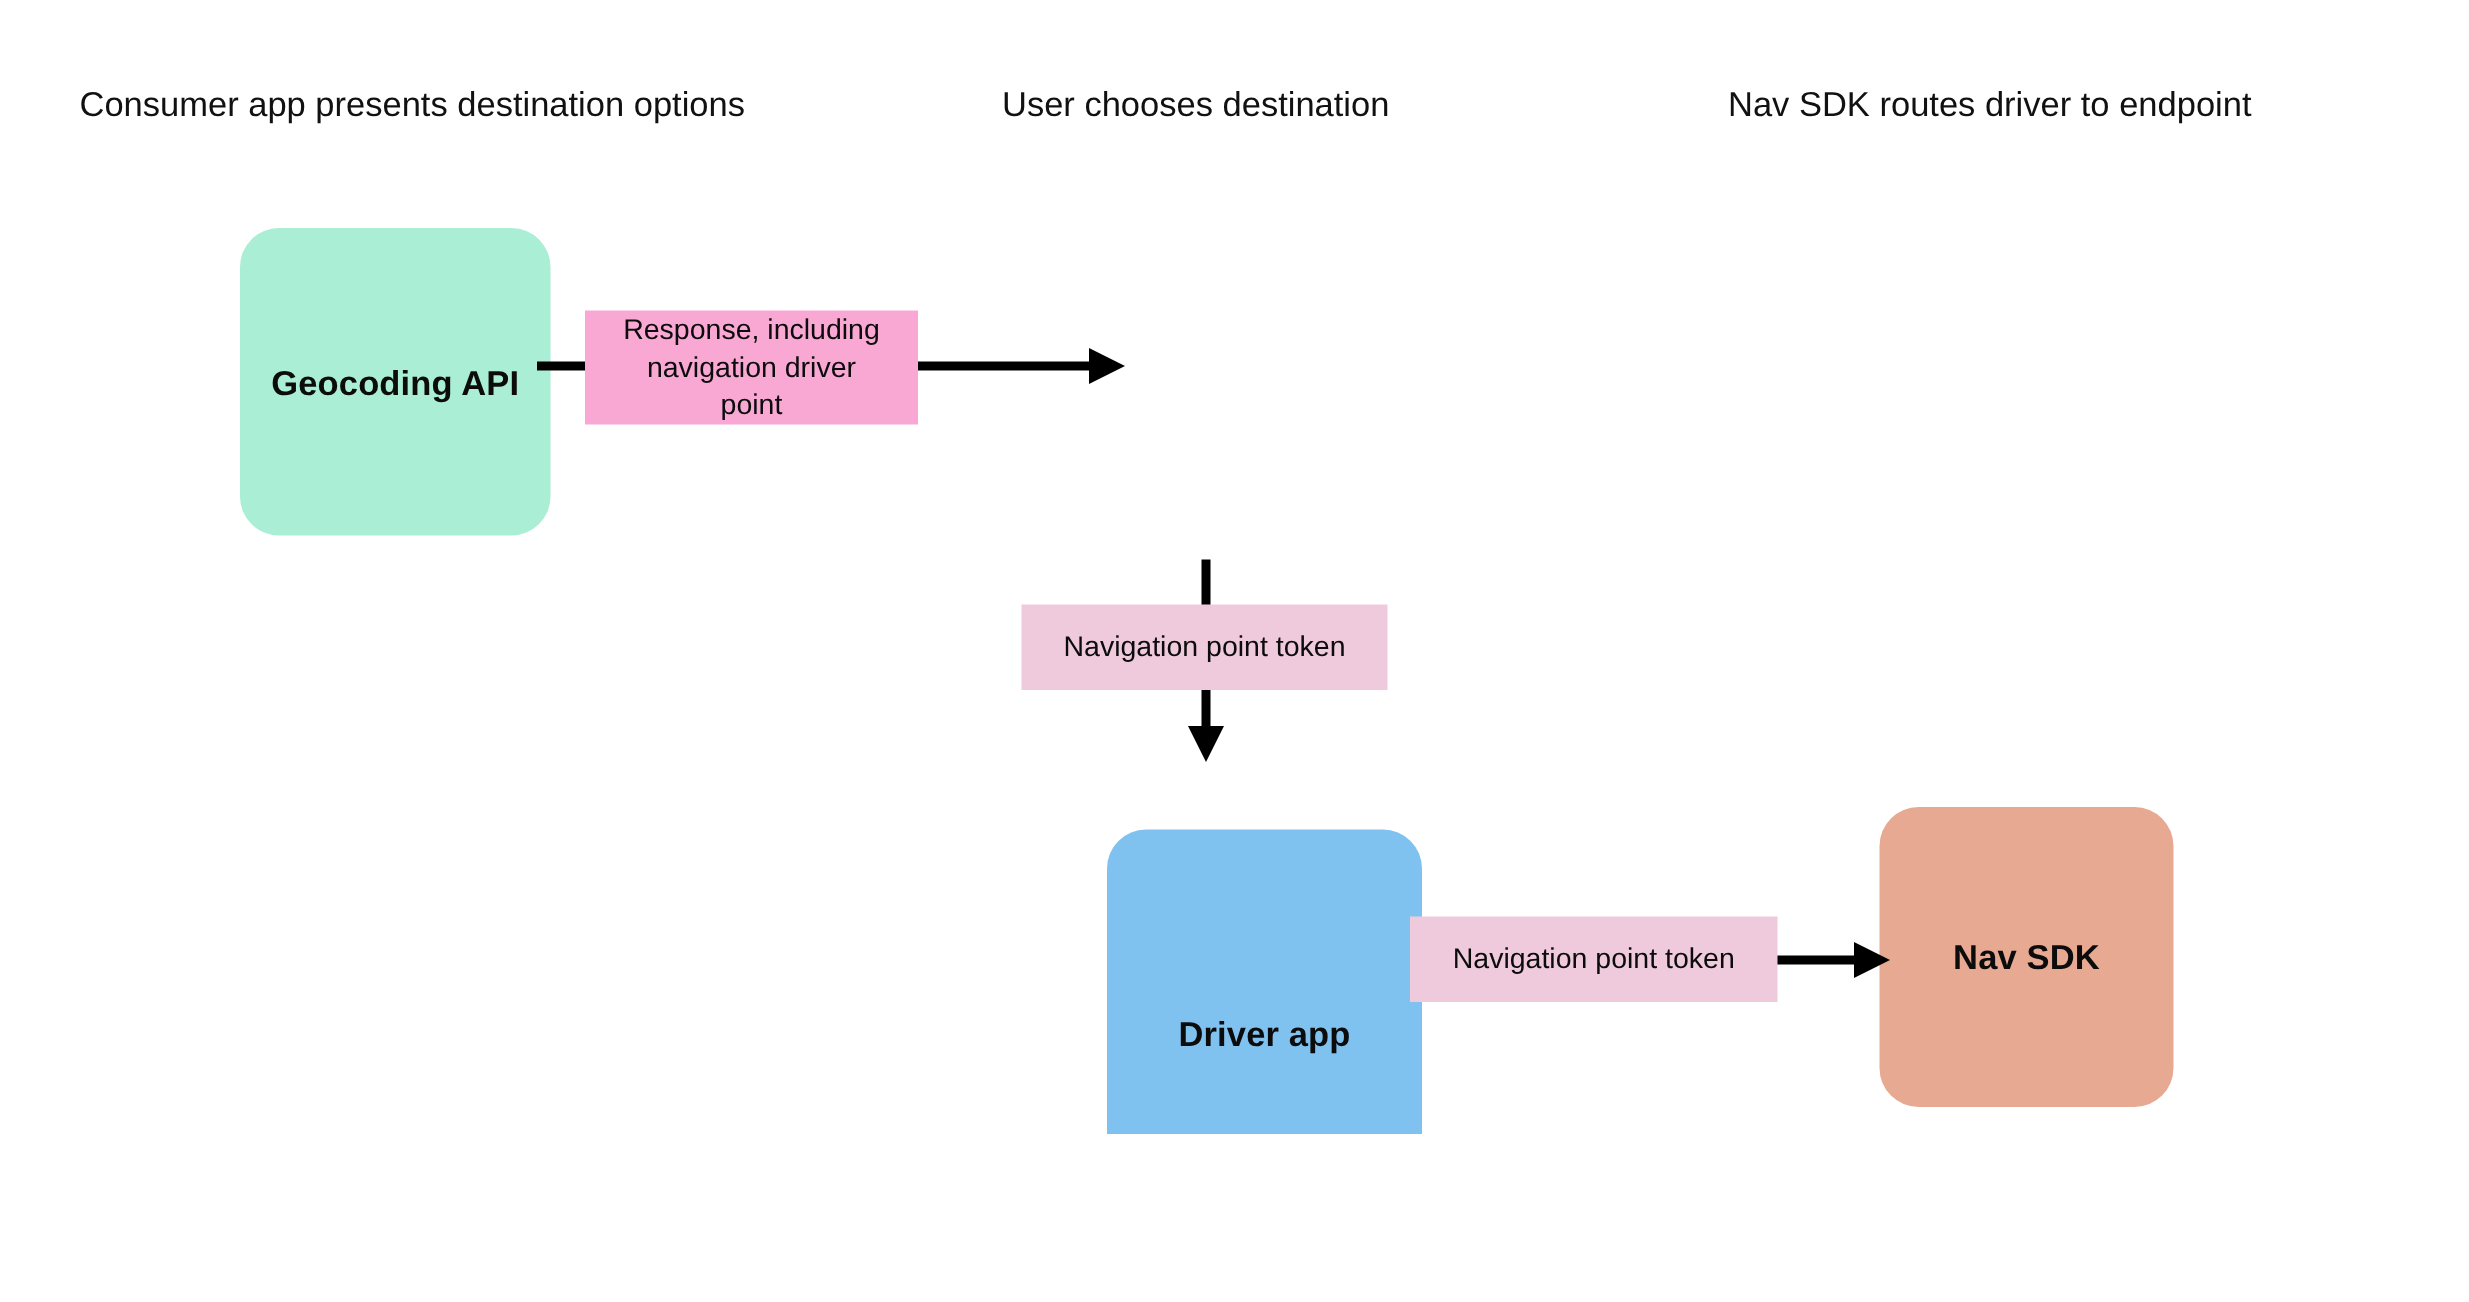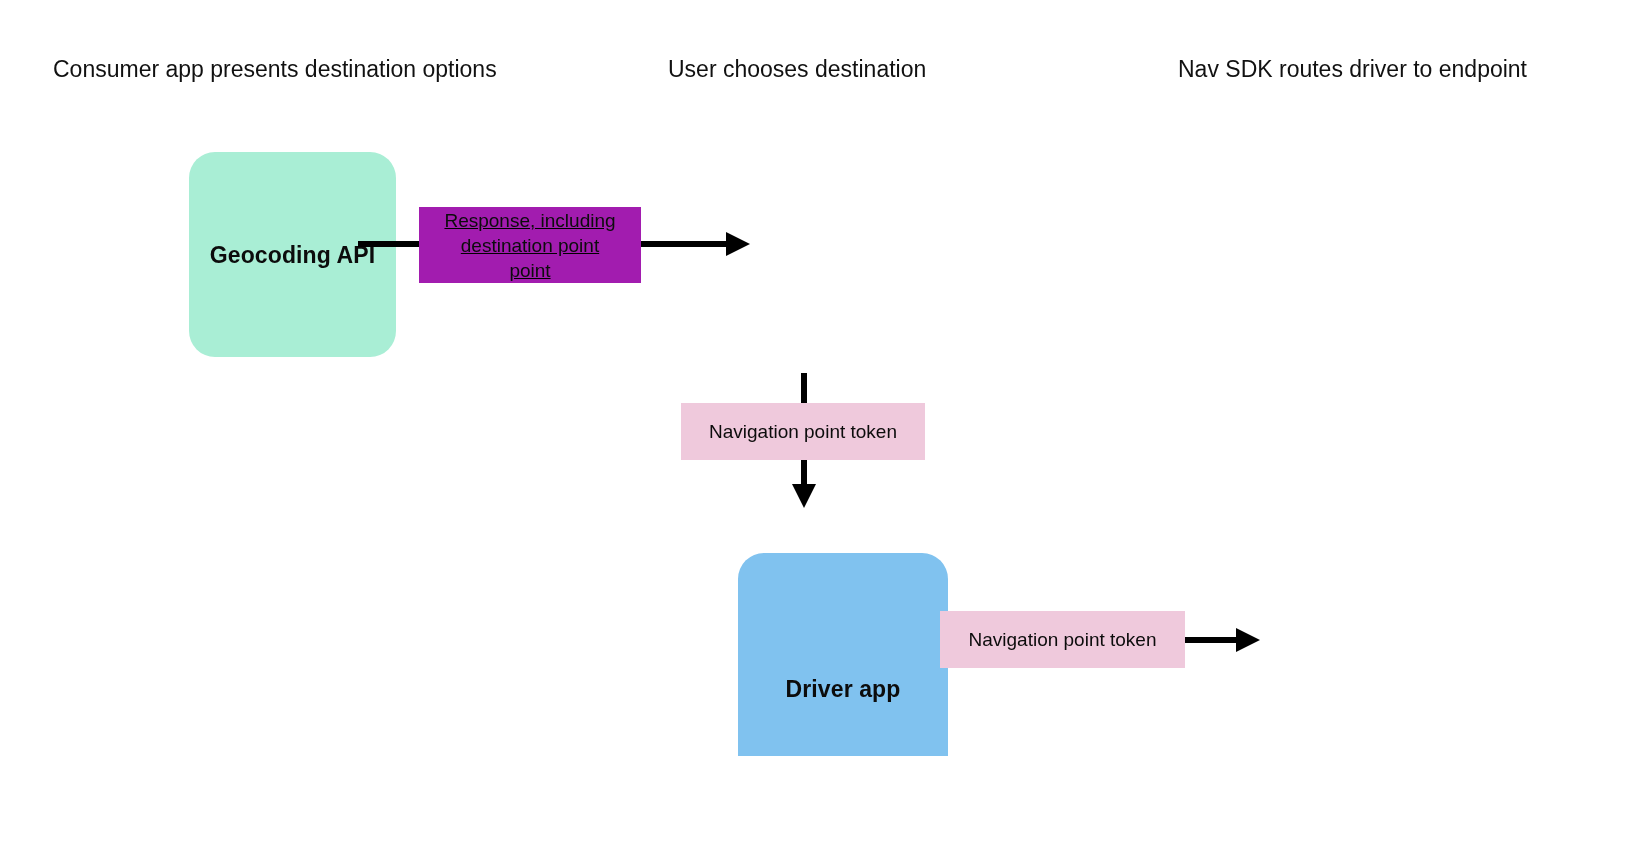--- a/index.html
+++ b/index.html
@@ -77,21 +77,21 @@
 </style>
 </head>
 <body>
 
 <div id="canvas">
 
   <div class="col-header" style="left:53px; top:55px;">Consumer app presents destination options</div>
 
   <div class="col-header" style="left:668px; top:55px;text-align:center;">User chooses destination</div>
 
-  <div class="col-header" style="left:1152px; top:55px;margin-left:26px;">Nav SDK routes driver to endpoint</div>
+  <div class="col-header" style="left:1152px; top:55px;">Nav SDK routes driver to endpoint</div>
 
   <div class="edge" style="left:358px; top:228px; width:392px; height:32px;">
     <svg width="392" height="32" viewBox="0 0 392 32" xmlns="http://www.w3.org/2000/svg">
       <line x1="0" y1="16" x2="374" y2="16" stroke="#000000" stroke-width="6"></line>
       <polygon points="392,16 368,4 368,28" fill="#000000"></polygon>
     </svg>
   </div>
 
   <div class="edge" style="left:788px; top:373px; width:32px; height:135px;">
     <svg width="32" height="135" viewBox="0 0 32 135" xmlns="http://www.w3.org/2000/svg">
@@ -100,34 +100,37 @@
     </svg>
   </div>
 
   <div class="edge" style="left:940px; top:624px; width:320px; height:32px;">
     <svg width="320" height="32" viewBox="0 0 320 32" xmlns="http://www.w3.org/2000/svg">
       <line x1="0" y1="16" x2="302" y2="16" stroke="#000000" stroke-width="6"></line>
       <polygon points="320,16 296,4 296,28" fill="#000000"></polygon>
     </svg>
   </div>
 
-  <div class="node" style="left:189px; top:152px; width:207px; height:205px; background:#a9eed5;">
+  <div class="node" style="left:160px; top:152px; width:207px; height:205px; background:#a9eed5;">
     <span class="node-label">Geocoding API</span>
   </div>
 
 
   <div class="node" style="left:738px; top:505px; width:210px; height:272px; background:#80c2ef;margin-top:48px;">
     <span class="node-label">Driver app</span>
   </div>
 
+  <div class="node" style="left:1253px; top:538px; width:196px; height:200px; background:#e7a991;">
+    <span class="node-label">Nav SDK</span>
+  </div>
 
-  <div class="chip" style="left:419px; top:207px; width:222px; height:76px; background:#a21caf;text-decoration:underline;">
+  <div class="chip" style="left:390px; top:207px; width:222px; height:76px; background:#f9a8d4;">
     <div>
       <div class="chip-label">Response, including</div>
-      <div class="chip-label">destination point</div>
+      <div class="chip-label">navigation driver</div>
       <div class="chip-label">point</div>
     </div>
   </div>
 
   <div class="chip" style="left:681px; top:403px; width:244px; height:57px; background:#efc9dc;">
     <span class="chip-label">Navigation point token</span>
   </div>
 
   <div class="chip" style="left:940px; top:611px; width:245px; height:57px; background:#efc9dc;">
     <span class="chip-label">Navigation point token</span>

